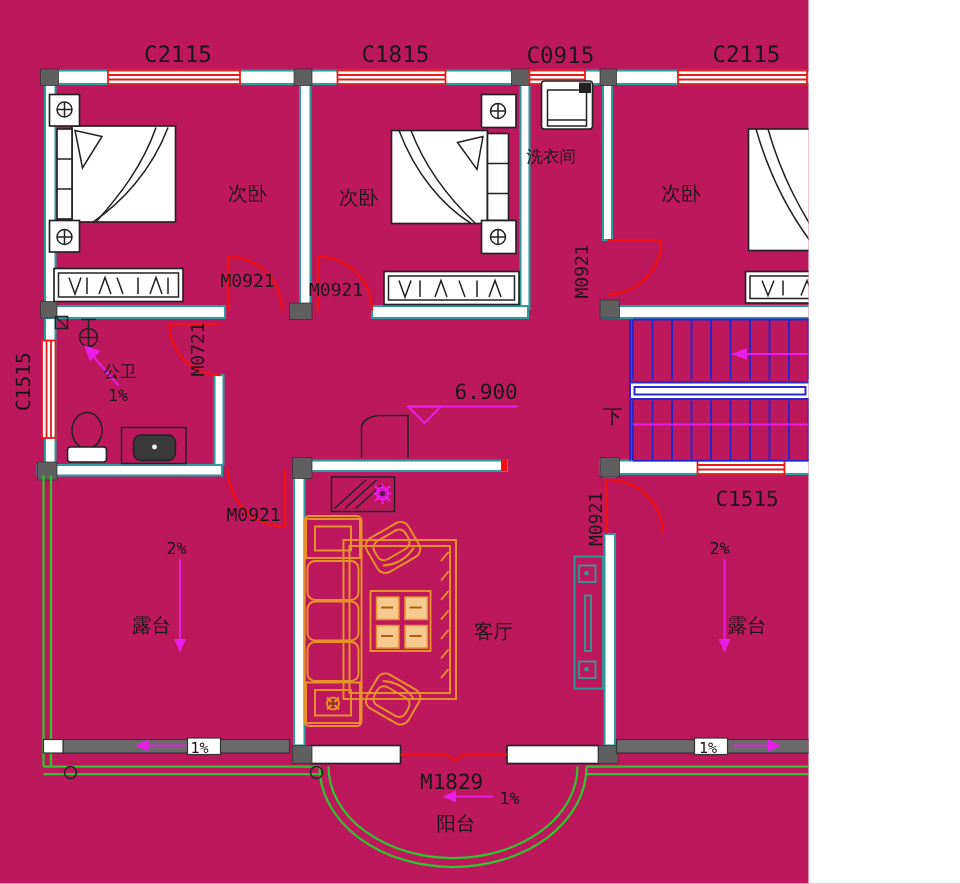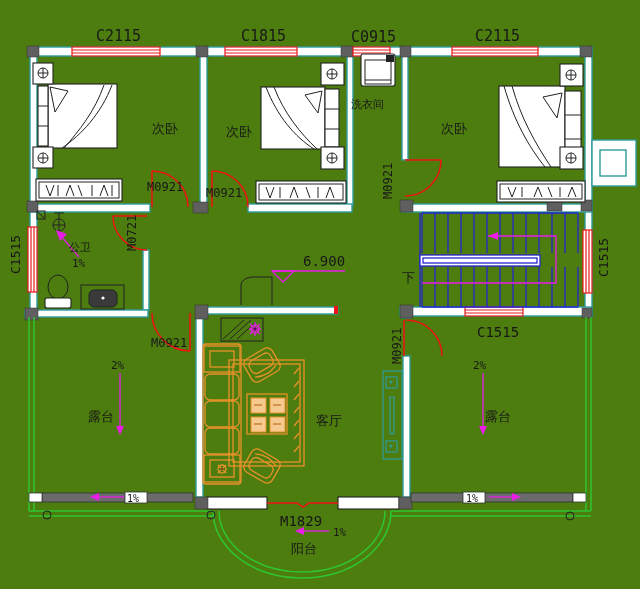--- a/index.html
+++ b/index.html
@@ -1,16 +1,16 @@
 <!DOCTYPE html>
 <html style="--wall: #2E9C9C; --window: #E81A1A; --door: #F01212; --stair: #2626CE; --magenta: #E81EE8; --railing: #2FC52F; --furniture: #E8922A; --column: #5F5F5F;"><head>
 <meta charset="utf-8">
 <style>
   html,body{margin:0;padding:0;background:#fff}
-  .canvas{width:640px;height:589px;background:#4d7c0f;position:relative;overflow:hidden}
+  .canvas{width:539px;height:589px;background:#be185d;position:relative;overflow:hidden}
   svg{display:block}
   .wall{fill:#fff;stroke:var(--wall);stroke-width:1.4}
   .col{fill:var(--column);stroke:#333;stroke-width:.5}
   .win{fill:#fff;stroke:var(--window);stroke-width:1.2}
   .winl{stroke:var(--window);stroke-width:1.2;fill:none}
   .door{stroke:var(--door);stroke-width:1.5;fill:none}
   .stair{stroke:var(--stair);stroke-width:1.3;fill:none}
   .stairf{fill:#fff;stroke:var(--stair);stroke-width:1.3}
   .mag{stroke:var(--magenta);stroke-width:1.3;fill:none}
   .magf{fill:var(--magenta);stroke:none}

